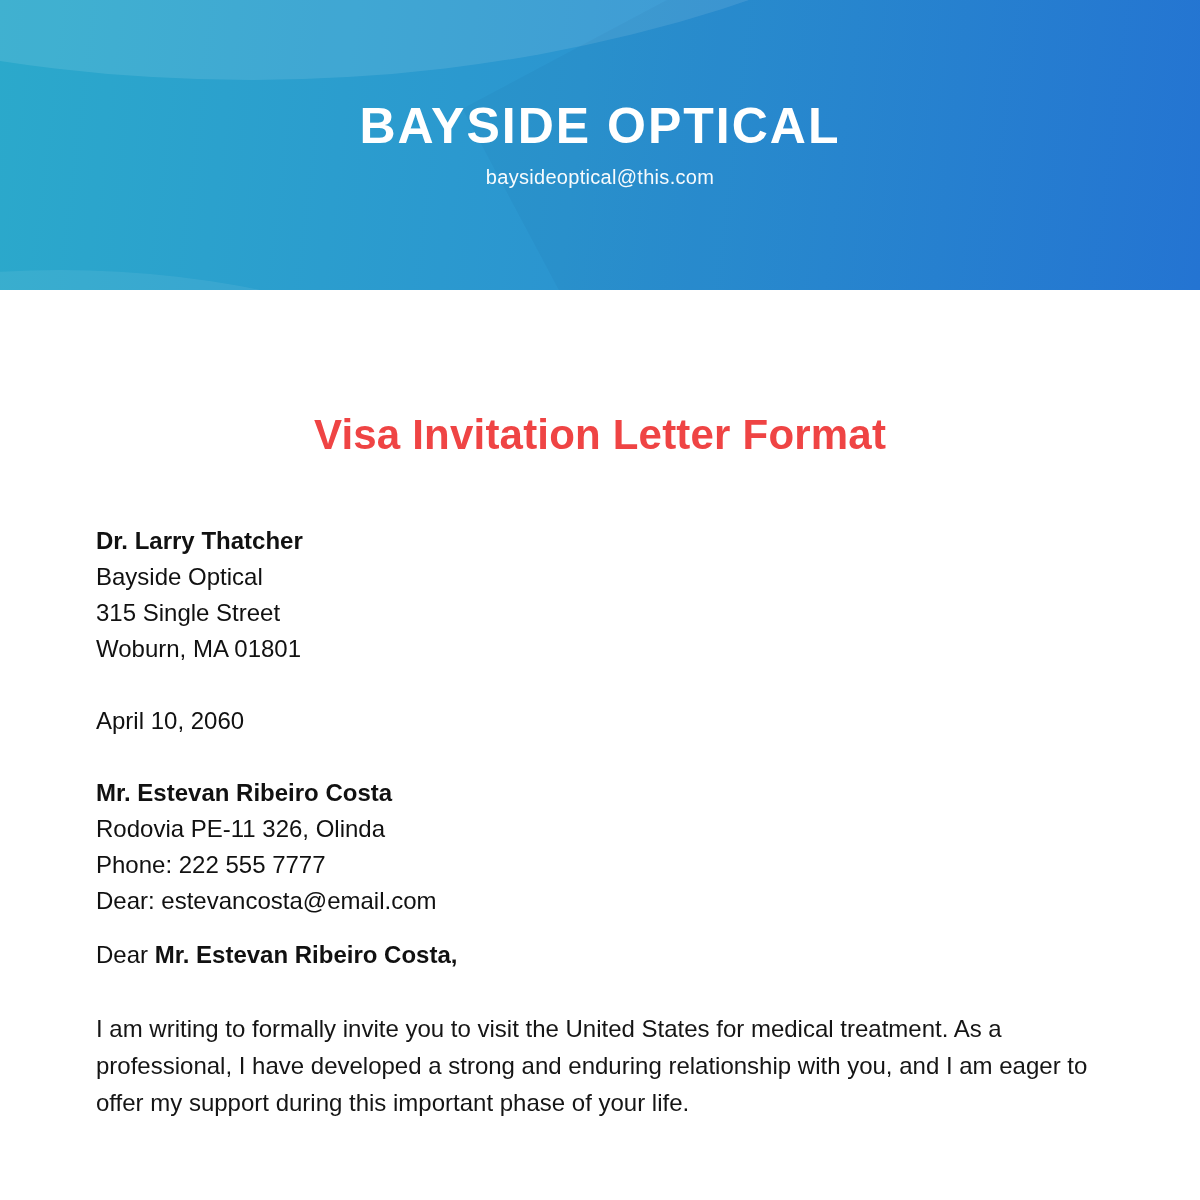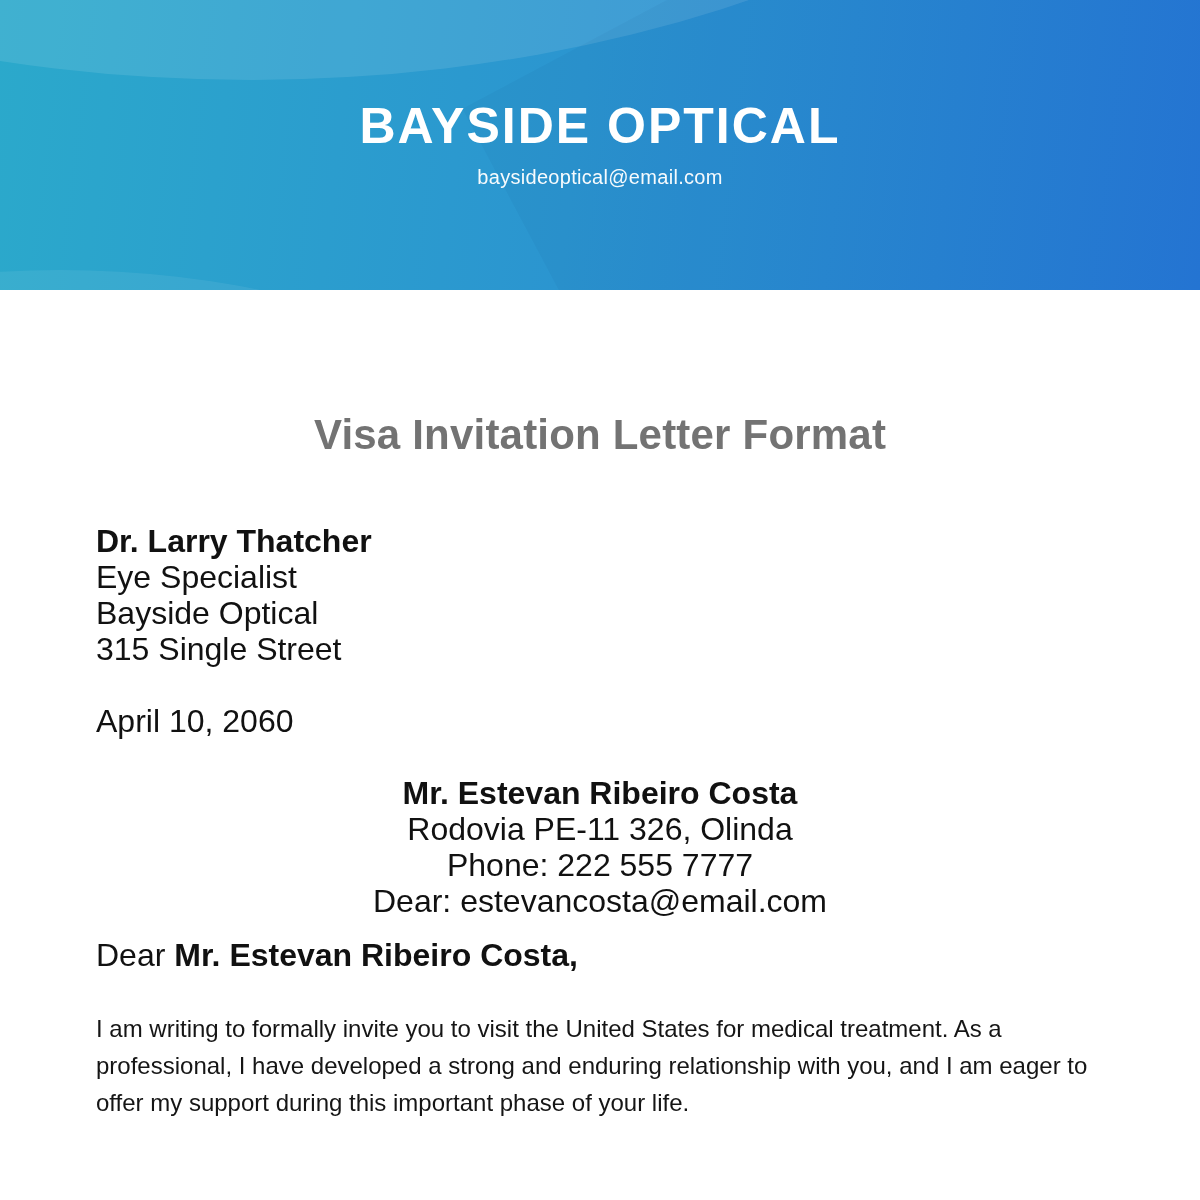--- a/index.html
+++ b/index.html
@@ -75,29 +75,29 @@
   .page {
     padding: 0 96px;
   }
   .doc-title {
     margin: 120px 0 0 0;
     text-align: center;
     font-size: 42px;
     line-height: 50px;
     font-weight: bold;
     letter-spacing: 0.2px;
-    color: #737373;
+    color: #ef4444;
   }
   .block {
-    font-size: 32px;
+    font-size: 24px;
     line-height: 36px;
   }
   .sender-block     { margin-top: 63px; }
   .date-block       { margin-top: 36px; }
-  .recipient-block  { margin-top: 36px; text-align: center; }
+  .recipient-block  { margin-top: 36px; }
   .salutation-block { margin-top: 18px; }
   .bold-line {
     font-weight: bold;
   }
   .body-paragraph {
     margin-top: 37px;
     font-size: 24px;
     line-height: 37px;
     max-width: 1008px;
     color: #151515;
@@ -105,33 +105,33 @@
 </style>
 </head>
 <body>
 
 <div class="hero">
   <div class="hero-shape-top"></div>
   <div class="hero-shape-bottom"></div>
   <div class="hero-shape-right"></div>
   <div class="hero-inner">
     <h1 class="company-name">BAYSIDE OPTICAL</h1>
-    <div class="company-email">baysideoptical@email.com</div>
+    <div class="company-email">baysideoptical@this.com</div>
   </div>
 </div>
 
 <div class="page">
 
   <h2 class="doc-title">Visa Invitation Letter Format</h2>
 
   <div class="block sender-block">
     <div class="bold-line">Dr. Larry Thatcher</div>
-    <div>Eye Specialist</div>
     <div>Bayside Optical</div>
     <div>315 Single Street</div>
+    <div>Woburn, MA 01801</div>
   </div>
 
   <div class="block date-block">April 10, 2060</div>
 
   <div class="block recipient-block">
     <div class="bold-line">Mr. Estevan Ribeiro Costa</div>
     <div>Rodovia PE-11 326, Olinda</div>
     <div>Phone: 222 555 7777</div>
     <div>Dear: estevancosta@email.com</div>
   </div>

